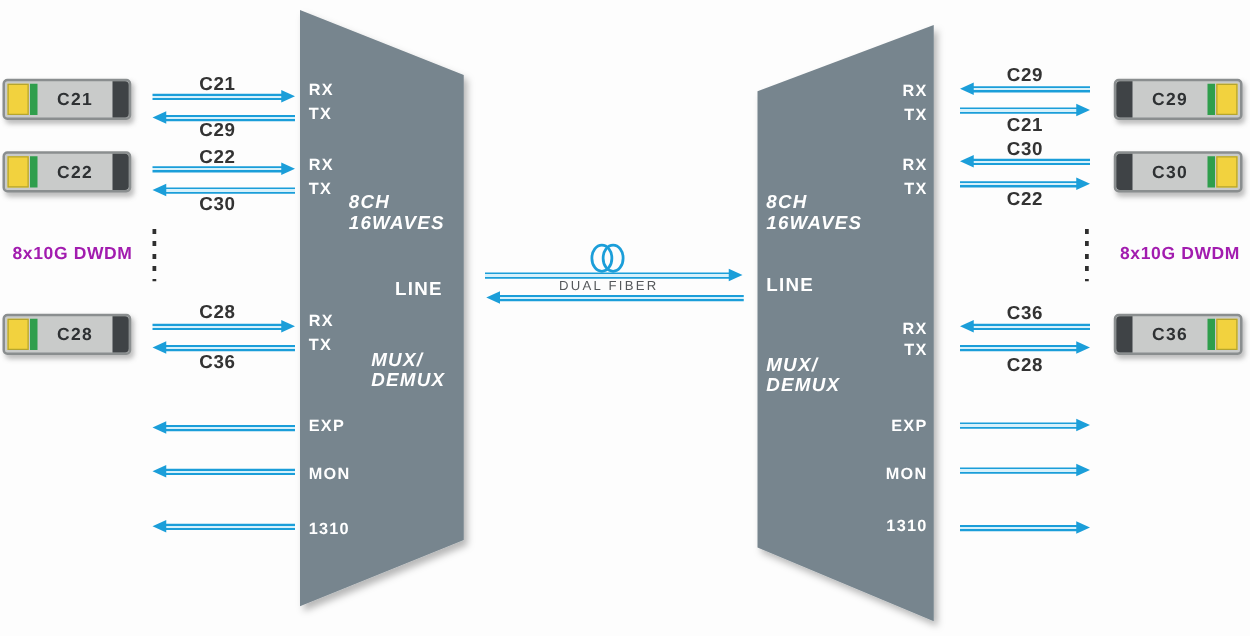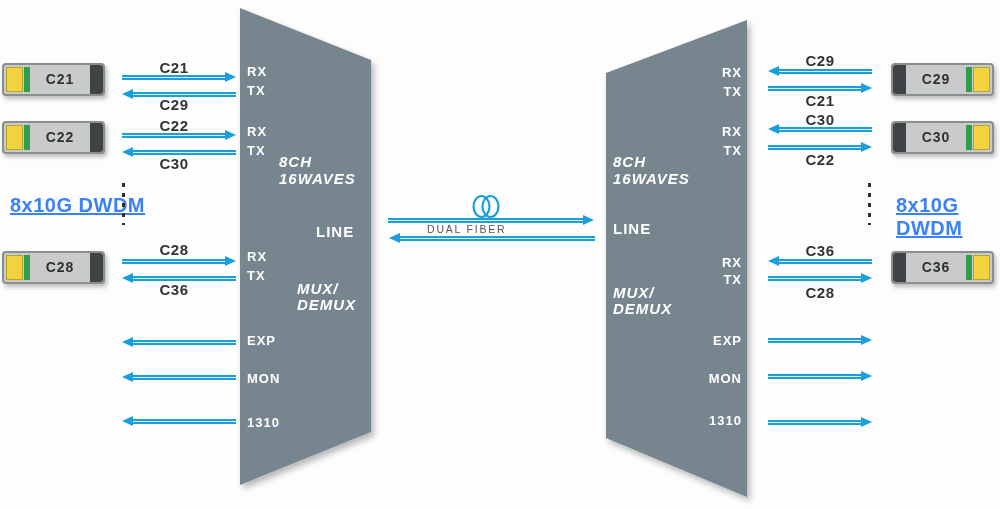--- a/index.html
+++ b/index.html
@@ -27,27 +27,27 @@
   .arrow.right::before{left:0;right:8px;}
   .arrow.left::before{left:8px;right:0;}
   .arrow::after{content:"";position:absolute;top:0;width:0;height:0;
       border-top:5px solid transparent;border-bottom:5px solid transparent;}
   .arrow.right::after{right:0;border-left:11px solid #1b9ed9;}
   .arrow.left::after{left:0;border-right:11px solid #1b9ed9;}
 
   
   .chlabel{position:absolute;width:60px;text-align:center;font-size:15px;font-weight:bold;
       color:#333;z-index:2;letter-spacing:.5px;}
-  .grouplabel{position:absolute;font-size:20px;font-weight:bold;color:#3b82f6;letter-spacing:.5px;z-index:2;text-decoration:underline;}
+  .grouplabel{position:absolute;font-size:14px;font-weight:bold;color:#a21caf;letter-spacing:.5px;z-index:2;}
   .port{position:absolute;color:#fff;font-weight:bold;font-size:13px;letter-spacing:1px;z-index:2;}
   .port.ralign{width:80px;text-align:right;}
   .muxtitle{position:absolute;color:#fff;font-weight:bold;font-size:15px;letter-spacing:1px;
       line-height:17px;z-index:2;}
   .muxtitle span{display:block;font-style:italic;}
-  .linklabel{position:absolute;width:120px;font-size:10.5px;color:#55585b;
+  .linklabel{position:absolute;width:120px;text-align:center;font-size:10.5px;color:#55585b;
       letter-spacing:1.8px;z-index:2;}
   .dash{position:absolute;width:3px;height:42px;z-index:2;
       background:repeating-linear-gradient(to bottom,#2f2f2f 0 4px,transparent 4px 10px);}
 </style>
 </head>
 <body>
 
 <div class="canvas">
 
   <svg class="shapes" width="1000" height="509" viewBox="0 0 1000 509">

